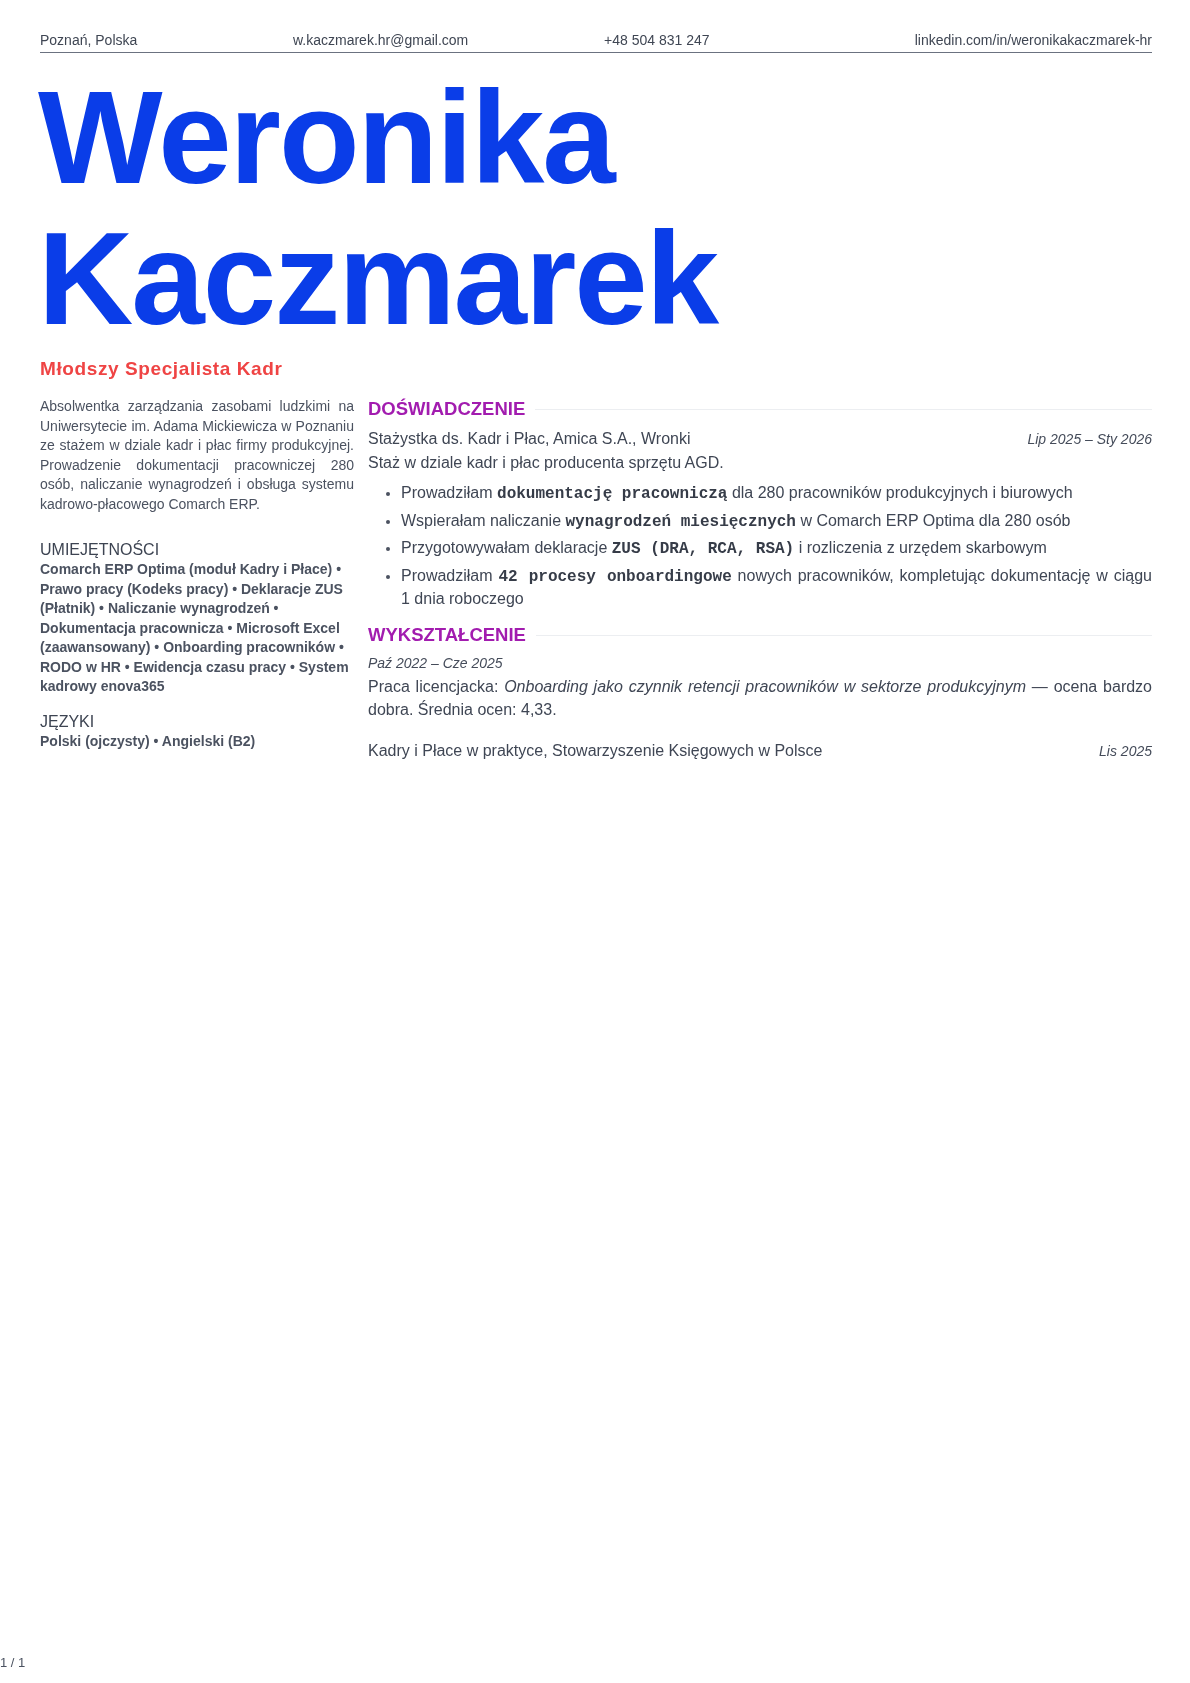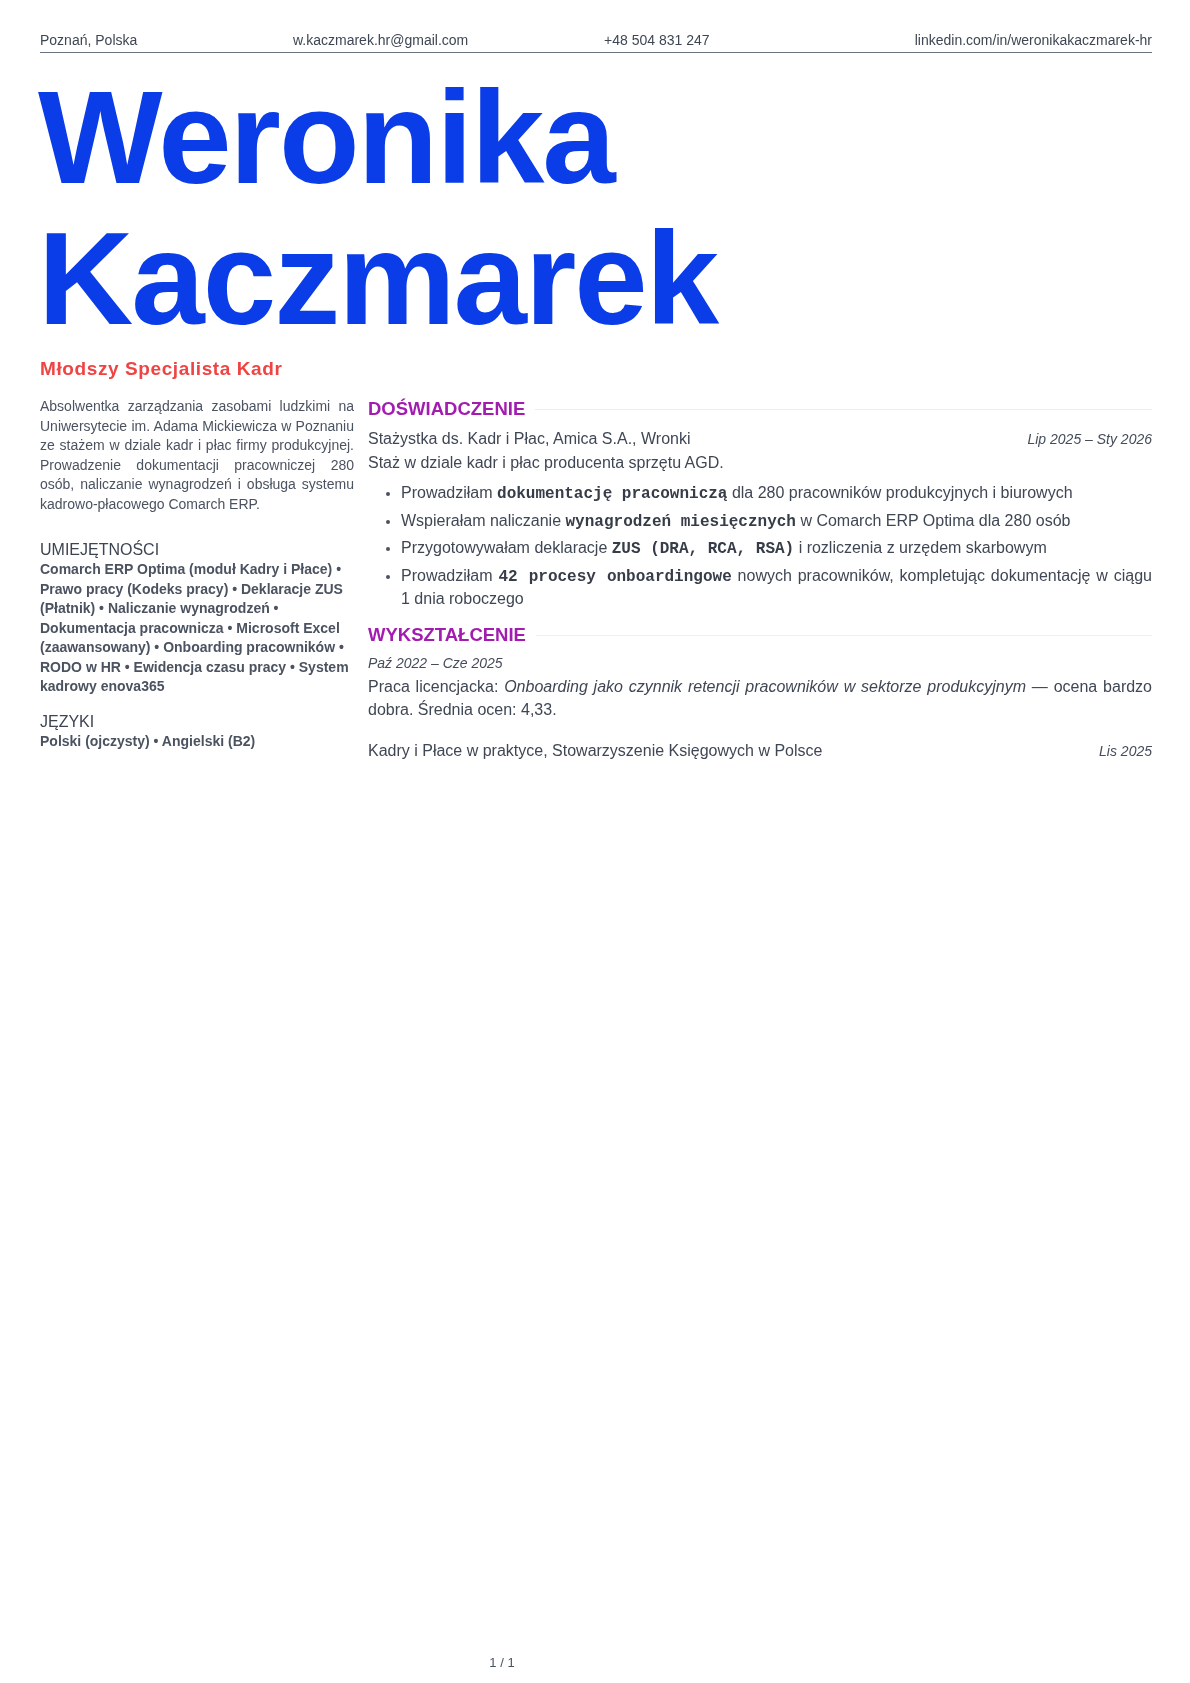--- a/index.html
+++ b/index.html
@@ -22,21 +22,21 @@
   .section-head { display: flex; align-items: center; font-size: 18.5px; font-weight: 700;
                   color: #a21caf; height: 24px; }
   .section-head .rule { flex: 1; height: 1px; background: #eceef1; margin-left: 10px; }
   .entry-row { display: flex; justify-content: space-between; align-items: baseline; line-height: 24px; }
   .date { font-style: italic; font-size: 14px; color: #454c5a; }
   .para { line-height: 23px; text-align: justify; }
   ul.bullets { margin: 8px 0 0 0; padding-left: 33px; line-height: 25.5px; }
   ul.bullets li { text-align: justify; line-height: 21px; margin-bottom: 4.5px; padding-left: 0; }
   ul.bullets li::marker { color: #4b5260; font-size: 13px; }
   b { font-weight: 700; color: #363c48; font-family: Liberation Mono, monospace; }
-  .page-num { position: absolute; top: 1655px; left: 0; width: 1004px; text-align: center;
+  .page-num { position: absolute; top: 1655px; left: 0; width: 1004px; 
               font-size: 13px; color: #4b5260; }
 </style>
 </head>
 <body>
 
 <div class="contact-bar">
   <span style="left:0">Poznań, Polska</span>
   <span style="left:253px">w.kaczmarek.hr@gmail.com</span>
   <span style="left:564px">+48 504 831 247</span>
   <span style="right:0">linkedin.com/in/weronikakaczmarek-hr</span>

